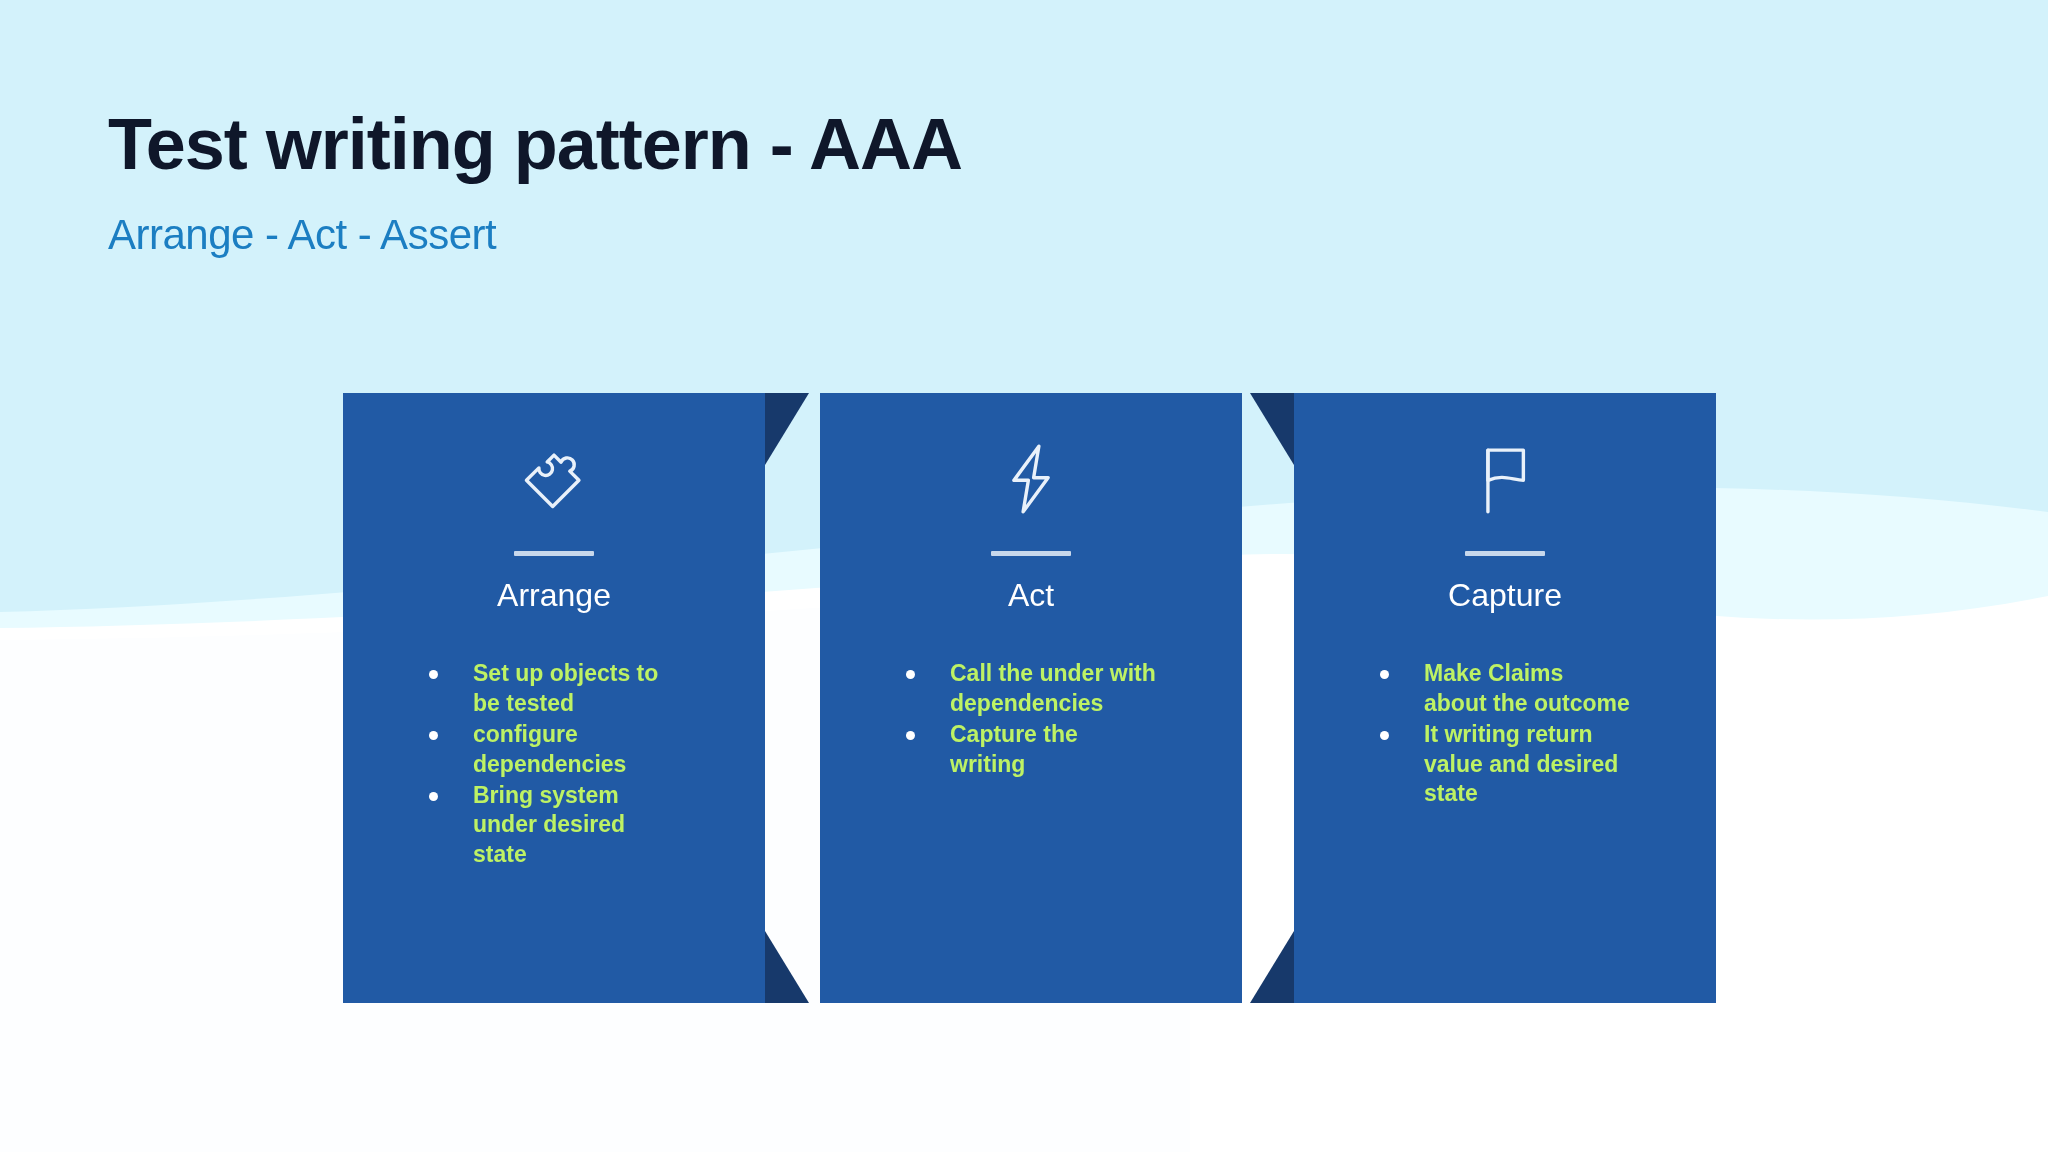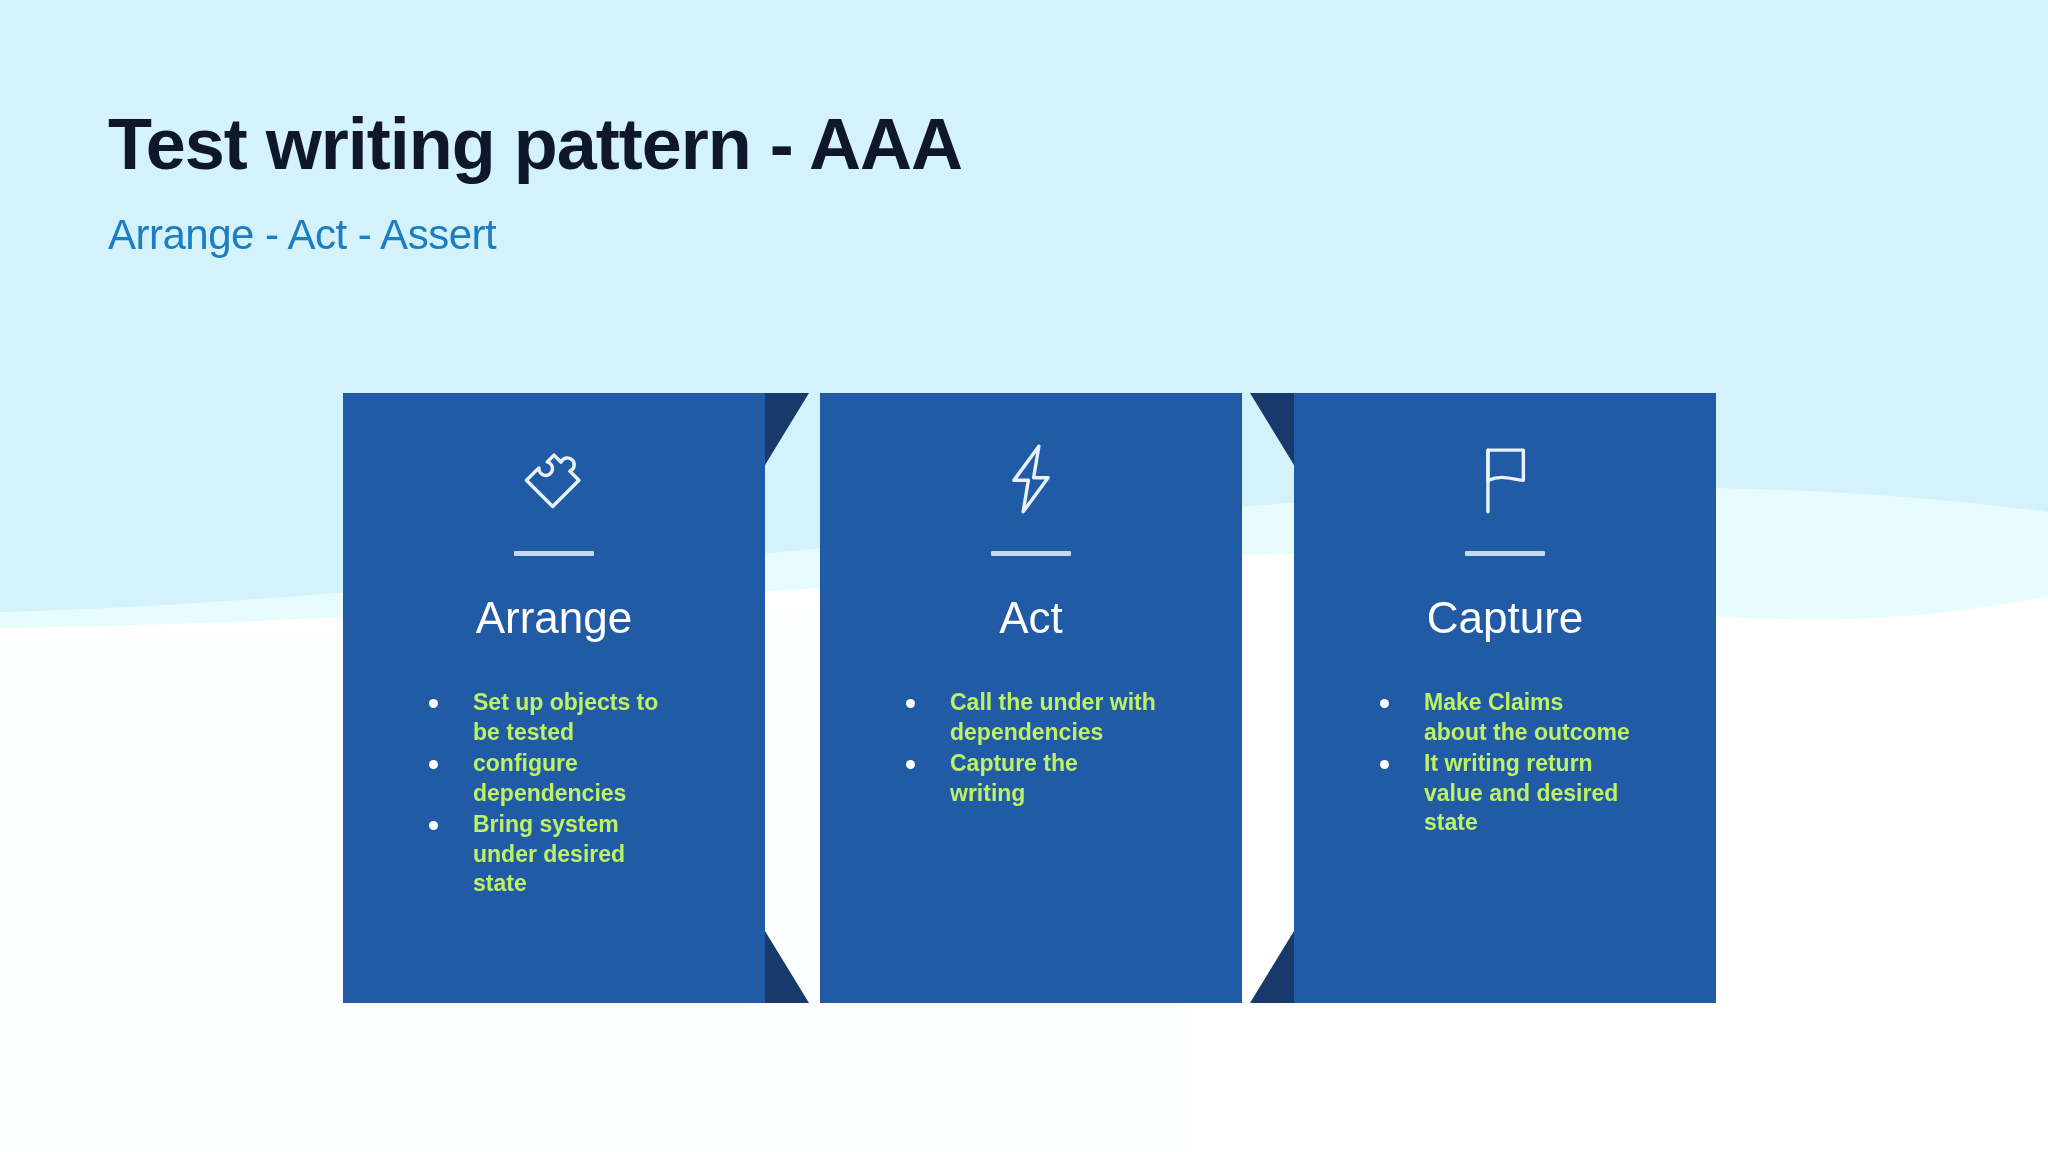--- a/index.html
+++ b/index.html
@@ -51,22 +51,22 @@
     width:84px; height:84px;
   }
   .card-icon svg { width:84px; height:84px; display:block; }
 
   .divider {
     width:80px; height:5px; background:#c8d8ec;
     margin:30px auto 0 auto; border-radius:1px;
   }
   .card-title {
     text-align:center; color:#ffffff;
-    font-size:44px; font-weight:normal;
-    margin-top:38px; line-height:1.1;
+    font-size:32px; font-weight:normal;
+    margin-top:22px; line-height:1.1;
   }
   .bullets {
     margin:46px 0 0 86px;
     padding:0; list-style:none;
     width:250px;
   }
   .bullets li {
     position:relative;
     color:#bef264;
     font-size:23px; font-weight:bold;

